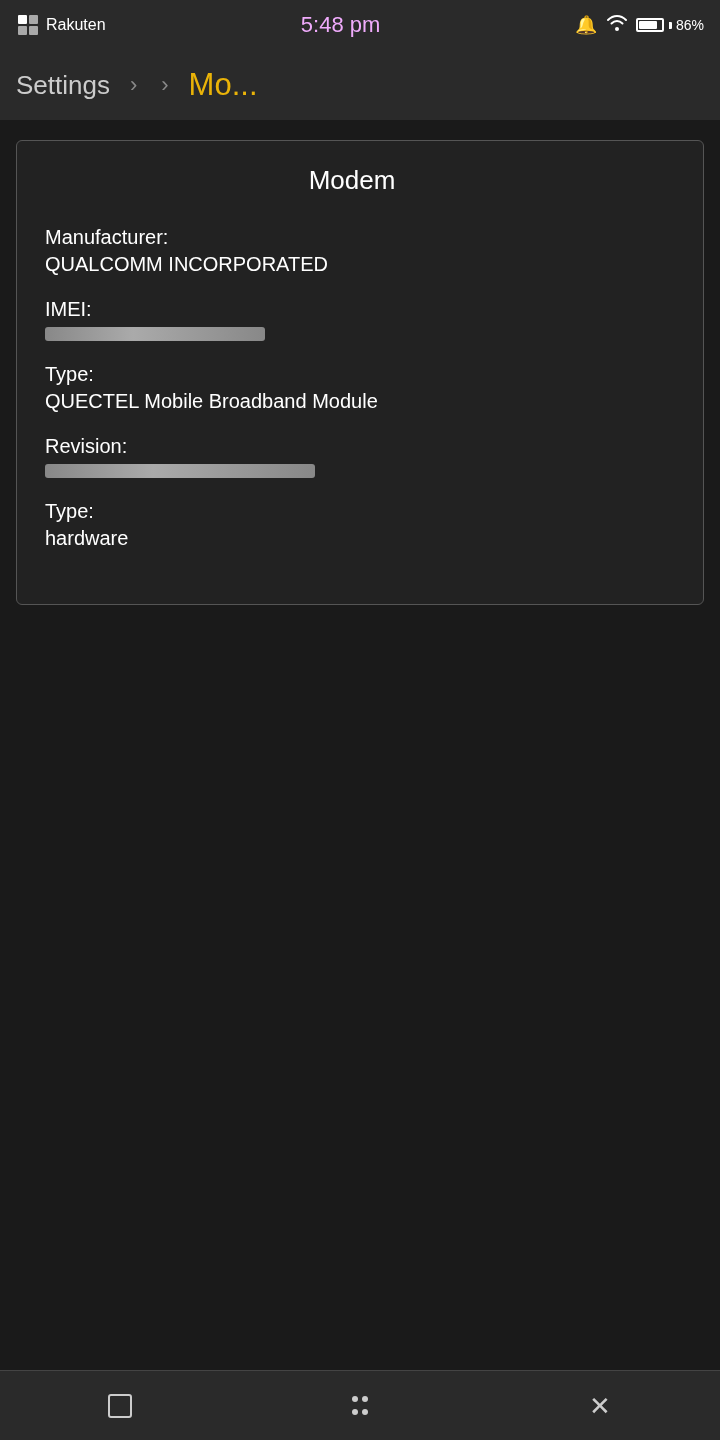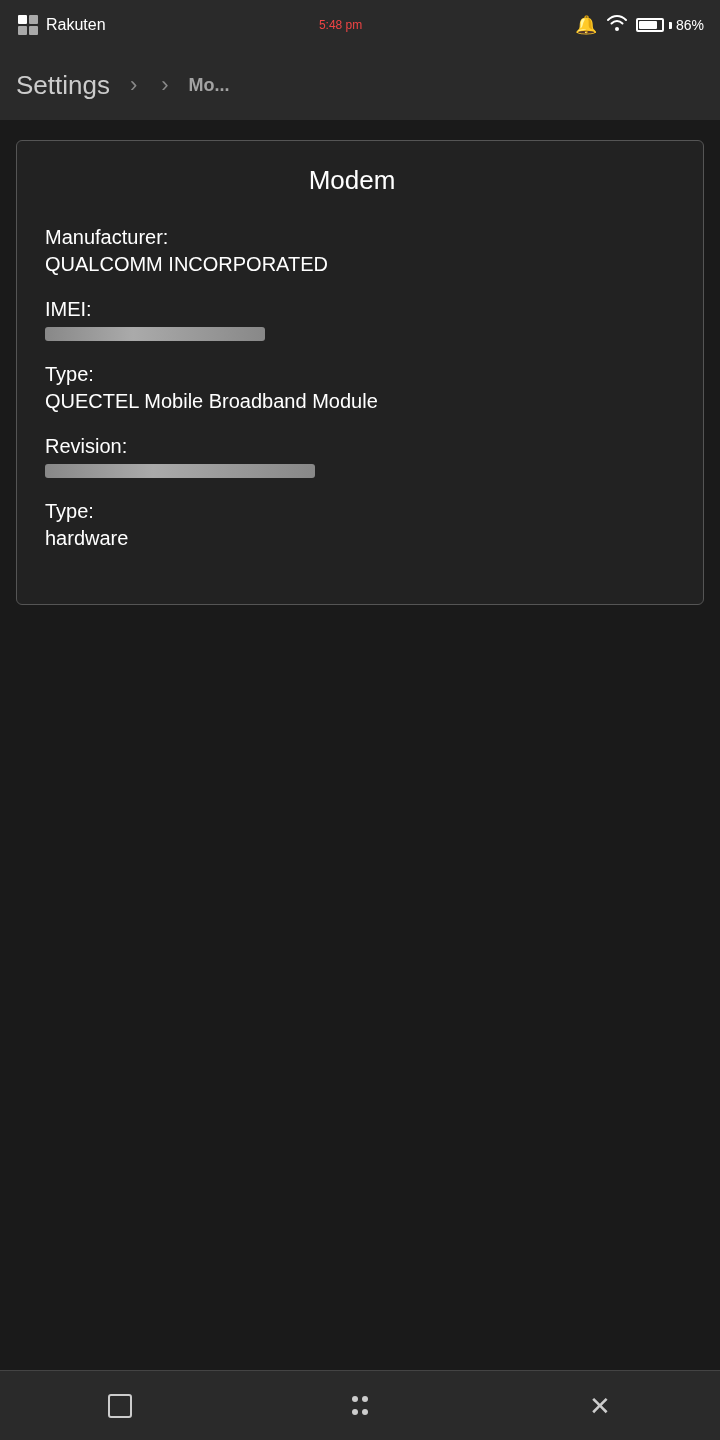--- a/index.html
+++ b/index.html
@@ -37,22 +37,22 @@
       height: 24px;
     }
 
     .status-app-name {
       font-size: 16px;
       color: #ffffff;
       font-weight: 500;
     }
 
     .status-bar-center {
-      font-size: 12px;
-      color: #ef4444;
+      font-size: 22px;
+      color: #f0abfc;
     }
 
     .status-bar-right {
       display: flex;
       align-items: center;
       gap: 8px;
     }
 
     .status-icon {
       color: #ffffff;
@@ -82,24 +82,24 @@
       font-weight: 300;
     }
 
     .breadcrumb-separator {
       font-size: 22px;
       color: #888888;
       margin: 0 4px;
     }
 
     .breadcrumb-current {
-      font-size: 18px;
-      color: #a3a3a3;
+      font-size: 31px;
+      color: #eab308;
       white-space: nowrap;
-      font-weight: 700;
+      font-weight: 400;
     }
 
     
     .main-content {
       flex: 1;
       padding: 20px 16px;
     }
 
     
     .modem-card {

